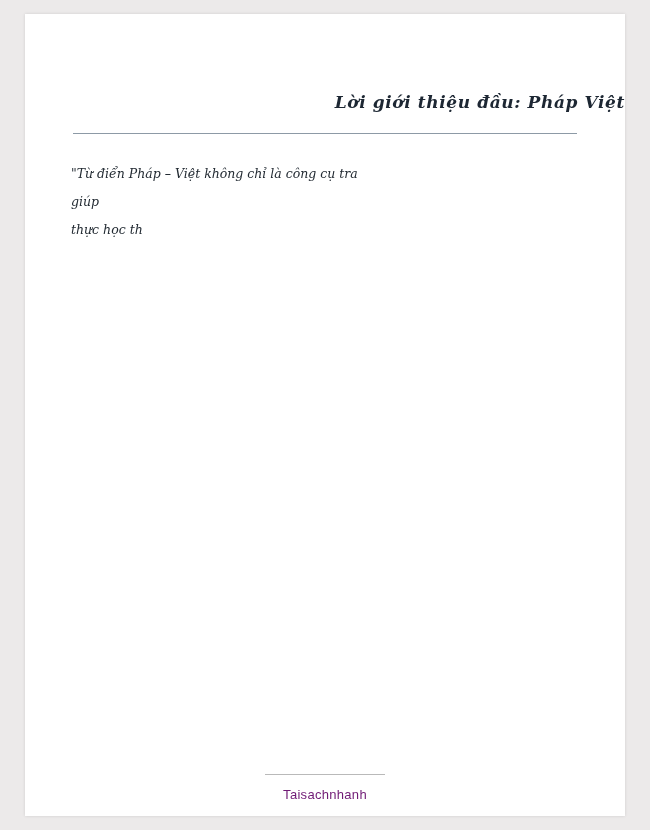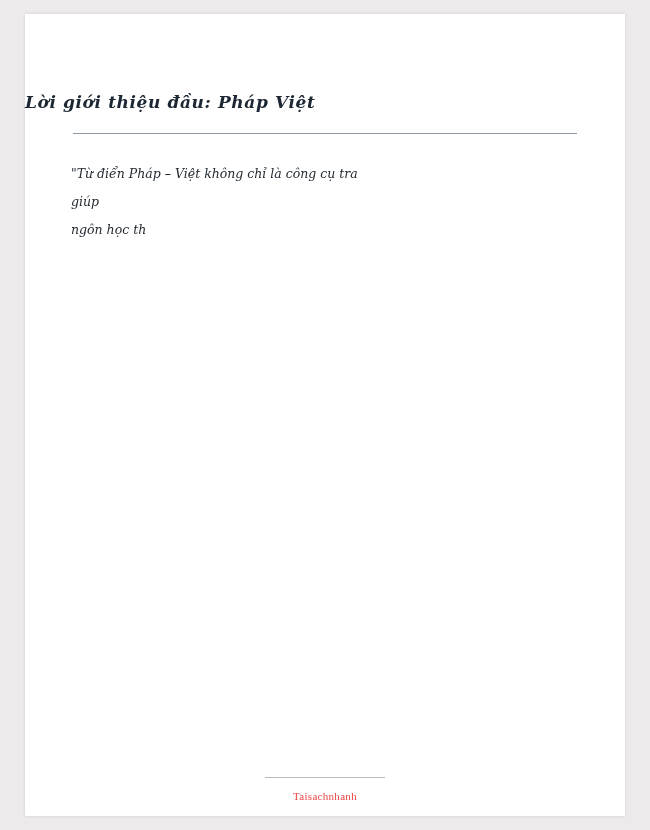--- a/index.html
+++ b/index.html
@@ -16,21 +16,21 @@
   .page {
     position: absolute;
     left: 25px;
     top: 14px;
     width: 600px;
     height: 802px;
     background: #ffffff;
     box-shadow: 0 0 3px rgba(0,0,0,0.12);
   }
   .doc-title {
-    text-align: left;
+    text-align: right;
     font-family: "DejaVu Serif", serif;
     font-style: italic;
     font-weight: bold;
     font-size: 17px;
     color: #1d2733;
     letter-spacing: 0.6px;
     margin: 0;
     padding-top: 78px;
   }
   .title-rule {
@@ -58,38 +58,38 @@
     width: 100%;
     text-align: center;
   }
   .footer-rule {
     width: 120px;
     height: 1px;
     background: #b9b9b9;
     margin: 0 auto 12px auto;
   }
   .footer-text {
-    font-family: Liberation Serif, serif;
-    font-size: 11px;
-    color: #ef4444;
+    font-family: Liberation Sans, sans-serif;
+    font-size: 13px;
+    color: #701a75;
     letter-spacing: 0.3px;
   }
 </style>
 </head>
 <body>
 
 <div class="page">
 
   <h1 class="doc-title">Lời giới thiệu đầu: Pháp  Việt</h1>
   <div class="title-rule"></div>
 
   <div class="body-text">
     <div class="body-line">"Từ điển Pháp – Việt không chỉ là công cụ tra</div>
     <div class="body-line">giúp</div>
-    <div class="body-line">ngôn học th</div>
+    <div class="body-line">thực học th</div>
   </div>
 
   <div class="footer">
     <div class="footer-rule"></div>
     <div class="footer-text">Taisachnhanh</div>
   </div>
 
 </div>
 
 </body></html>

